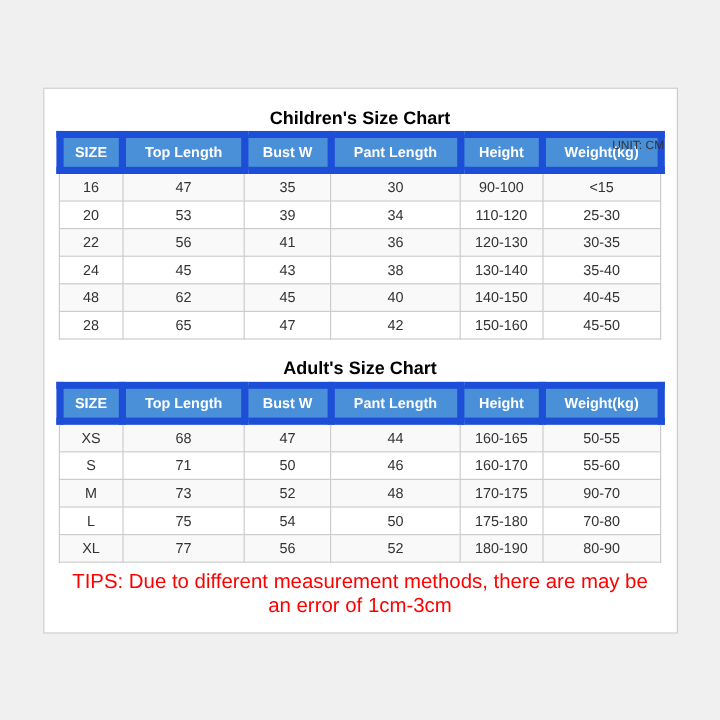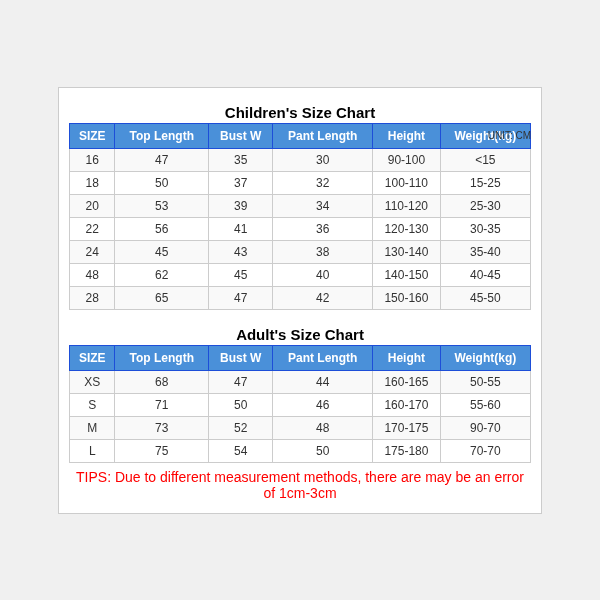--- a/index.html
+++ b/index.html
@@ -8,21 +8,21 @@
       display: flex;
       justify-content: center;
       align-items: center;
       width: 600px;
       height: 600px;
       font-family: Arial, sans-serif;
     }
     .chart-container {
       background: #fff;
       border: 1px solid #ccc;
-      width: 484px;
+      width: 529px;
       padding: 10px;
     }
     .section-title {
       text-align: center;
       font-size: 15px;
       font-weight: bold;
       background: #fff;
       padding: 6px 0 2px 0;
       position: relative;
     }
@@ -38,41 +38,41 @@
     table {
       width: 100%;
       border-collapse: collapse;
       font-size: 12px;
     }
     th {
       background: #4a90d9;
       color: #fff;
       padding: 5px 4px;
       text-align: center;
-      border: 1px solid #1d4ed8;
+      border: 6px solid #1d4ed8;
       font-weight: bold;
     }
     td {
       padding: 4px 4px;
       text-align: center;
       border: 1px solid #ccc;
       color: #333;
     }
     tr:nth-child(odd) td {
       background: #f9f9f9;
     }
     tr:nth-child(even) td {
       background: #fff;
     }
     td:first-child {
       font-weight: normal;
     }
     .tips {
       text-align: center;
-      font-size: 14px;
+      font-size: 17px;
       color: red;
       padding: 6px 4px 2px 4px;
     }
     .section-gap {
       height: 10px;
     }
   </style>
 </head>
 <body>
 
@@ -97,28 +97,20 @@
     <tbody id="children-tbody">
     <tr>
           <td>16</td>
           <td>47</td>
           <td>35</td>
           <td>30</td>
           <td>90-100</td>
           <td>&lt;15</td>
         </tr>
         <tr>
-          <td>18</td>
-          <td>50</td>
-          <td>37</td>
-          <td>32</td>
-          <td>100-110</td>
-          <td>15-25</td>
-        </tr>
-        <tr>
           <td>20</td>
           <td>53</td>
           <td>39</td>
           <td>34</td>
           <td>110-120</td>
           <td>25-30</td>
         </tr>
         <tr>
           <td>22</td>
           <td>56</td>
@@ -195,20 +187,28 @@
           <td>48</td>
           <td>170-175</td>
           <td>90-70</td>
         </tr>
         <tr>
           <td>L</td>
           <td>75</td>
           <td>54</td>
           <td>50</td>
           <td>175-180</td>
-          <td>70-70</td>
+          <td>70-80</td>
+        </tr>
+        <tr>
+          <td>XL</td>
+          <td>77</td>
+          <td>56</td>
+          <td>52</td>
+          <td>180-190</td>
+          <td>80-90</td>
         </tr>
       </tbody>
   </table>
 
   <div class="tips">TIPS: Due to different measurement methods, there are may be an error of 1cm-3cm</div>
 
 </div>
 
 </body></html>

